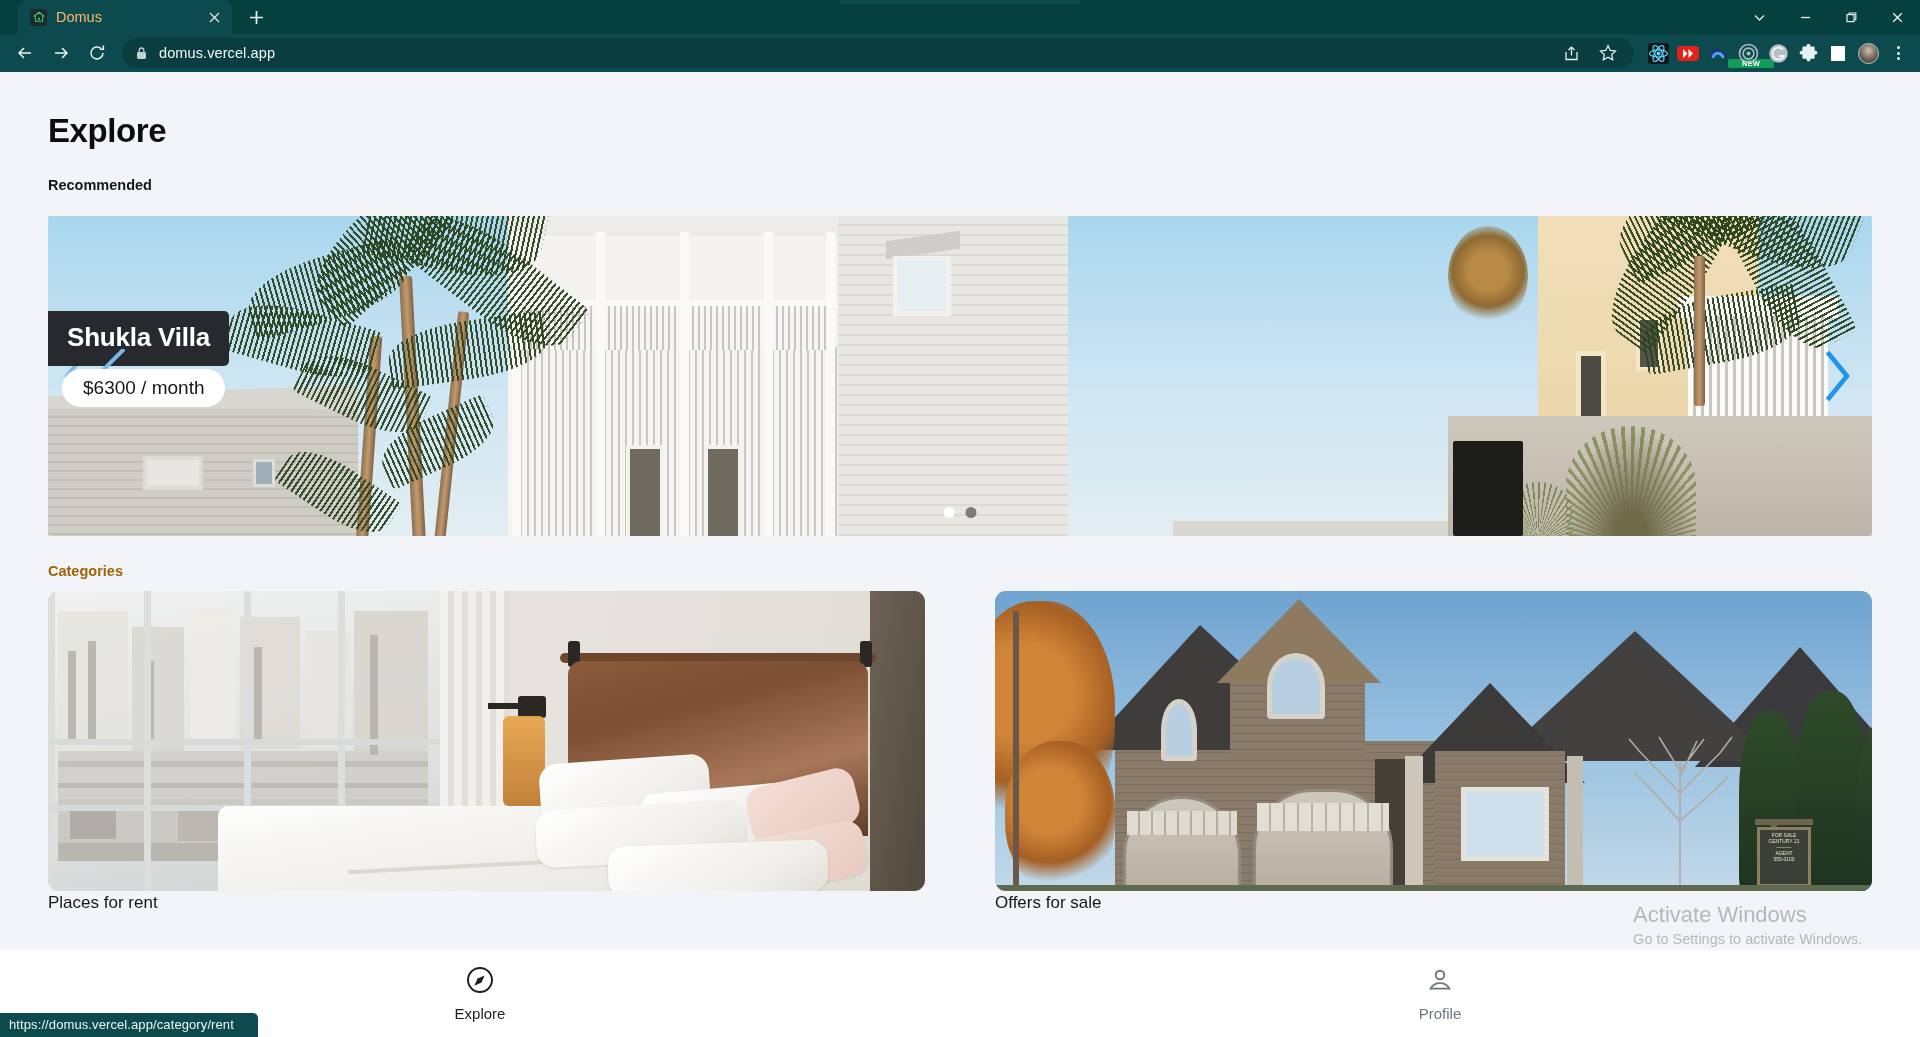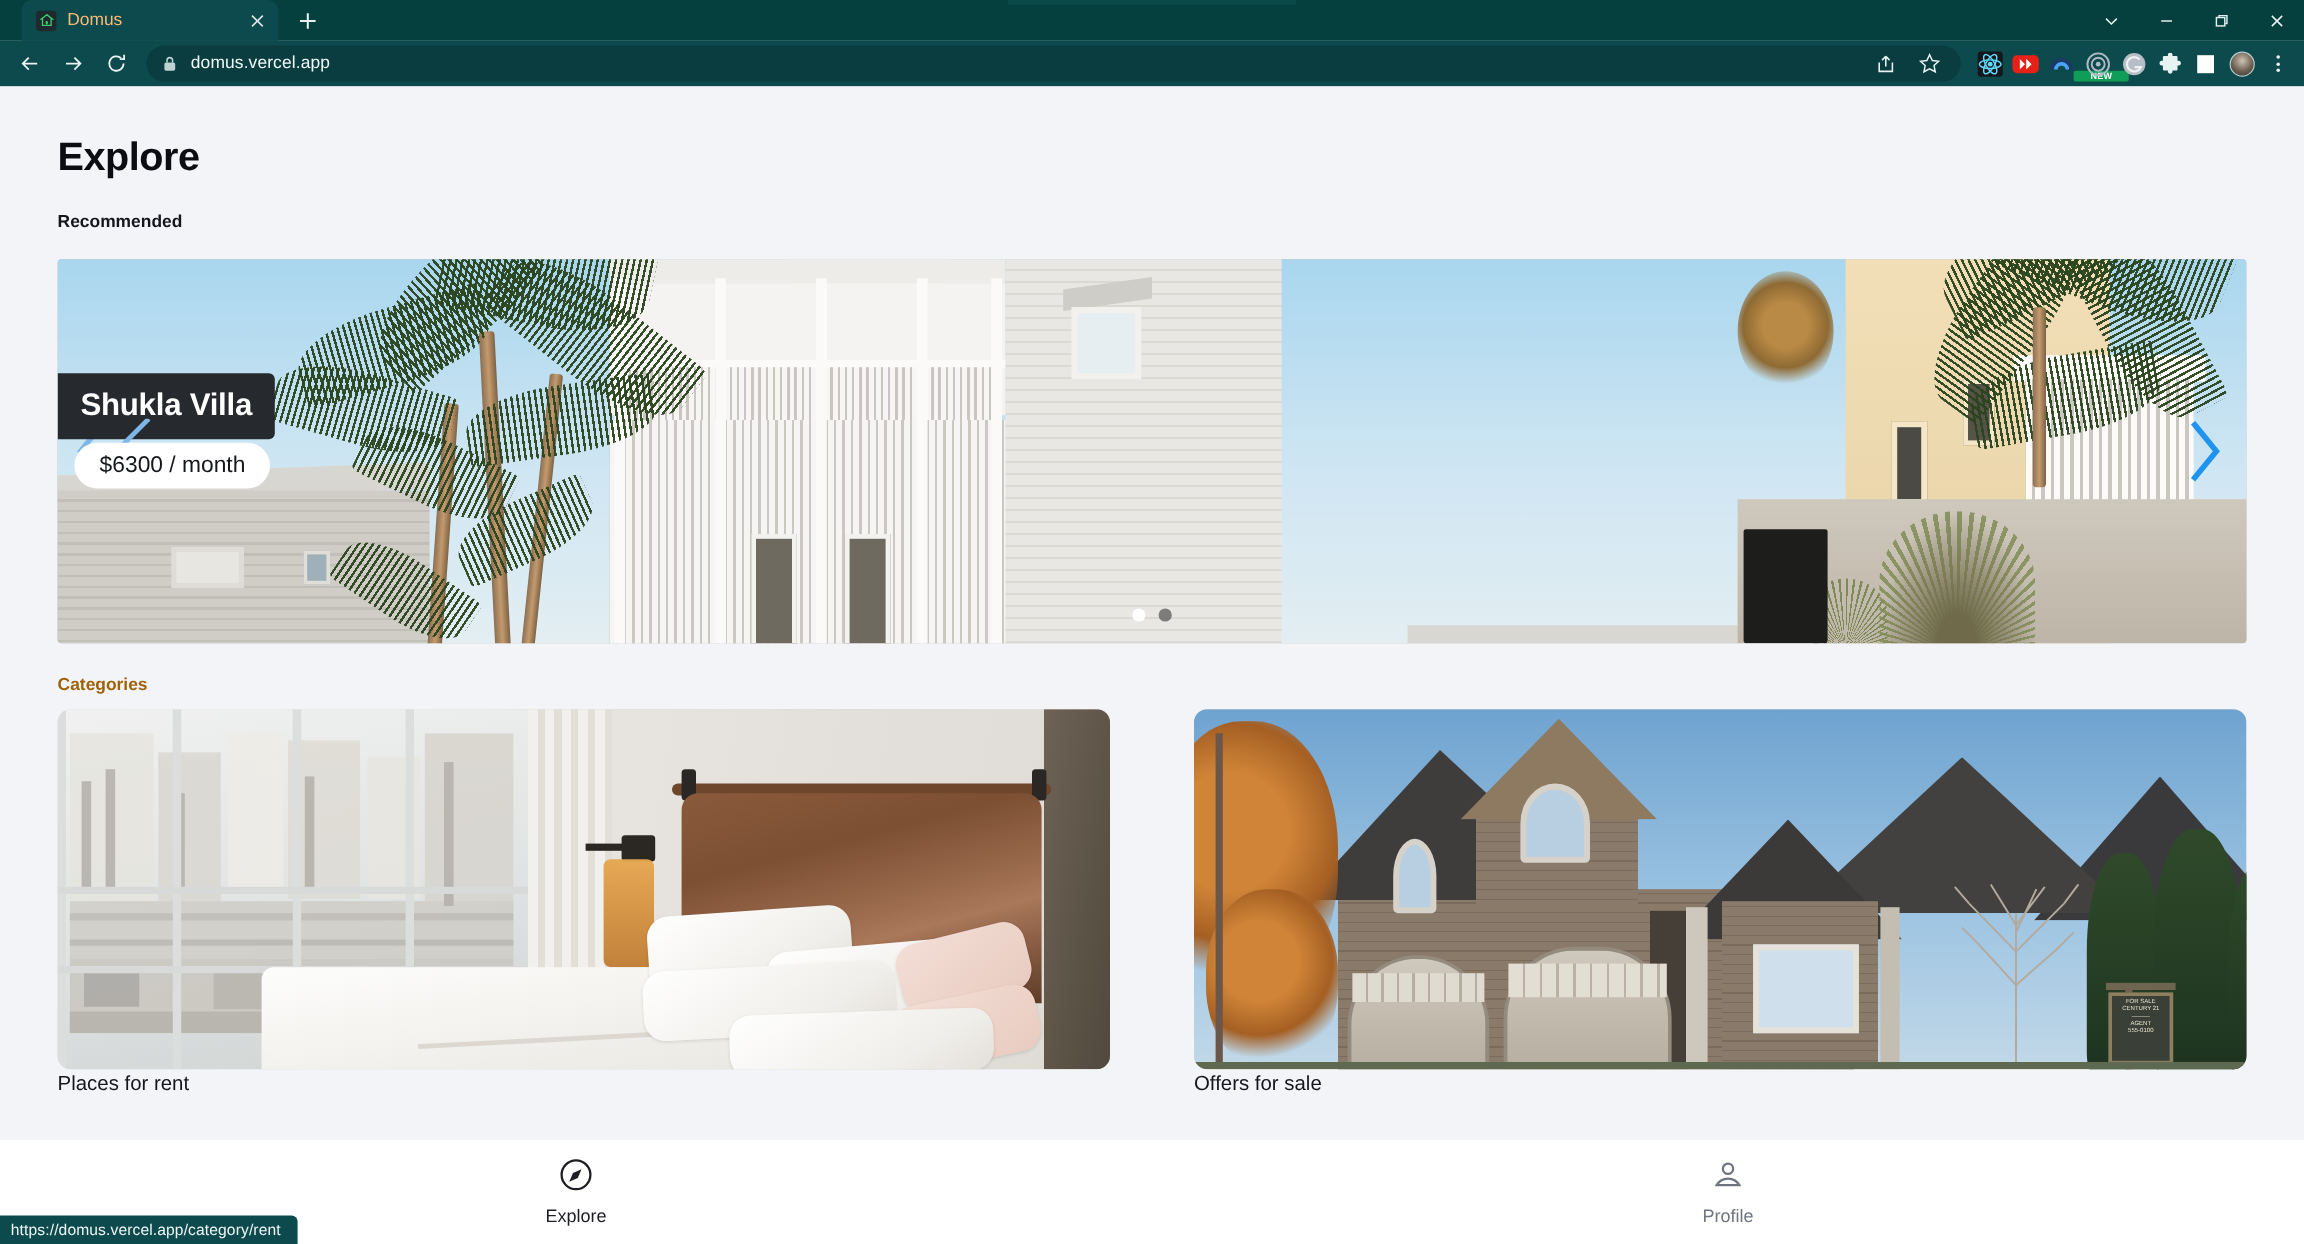--- a/index.html
+++ b/index.html
@@ -269,21 +269,21 @@
   .watermark {
     position: absolute; right: 58px; bottom: 88px; text-align: left; color: #b9bcc2;
     user-select: none;
   }
   .wm1 { font-size: 22px; color: #b4b7be; line-height: 28px; }
   .wm2 { font-size: 14.5px; color: #b4b7be; line-height: 20px; }
 
   
   .statusbar {
     position: absolute; left: 0; bottom: 0; background: #0d4a4d;
-    color: #eef5f4; font-size: 13px; padding: 4px 14px 5px 9px;
+    color: #eef5f4; font-size: 13px; padding: 4px 24px 5px 9px;
     border-radius: 0 5px 0 0; letter-spacing: .1px;
   }
 </style>
 </head>
 <body>
 
 <div class="browser">
 
   <div class="tabstrip">
     <div class="tab">
@@ -658,20 +658,24 @@
               <div class="hs-sign-text">FOR SALE<br>CENTURY 21<br>———<br>AGENT<br>555-0100</div>
             </div>
 
             <div style="position:absolute;left:0;bottom:0;width:100%;height:6px;background:#5d6a50;"></div>
           </div>
           <div class="cat-caption">Offers for sale</div>
         </div>
       </div>
     </div>
 
+    <div class="watermark">
+      <div class="wm1">Activate Windows</div>
+      <div class="wm2">Go to Settings to activate Windows.</div>
+    </div>
 
     <div class="bottomnav">
       <div class="navitem active">
         <span>
           <svg width="28" height="28" viewBox="0 0 28 28">
             <circle cx="14" cy="14" r="12" fill="none" stroke="#1c1e24" stroke-width="1.9"></circle>
             <path d="M18.6 9.4l-3.1 7.2-7.1 3.1 3.1-7.2z" fill="#1c1e24"></path>
           </svg>
         </span>
         <span class="lbl">Explore</span>

